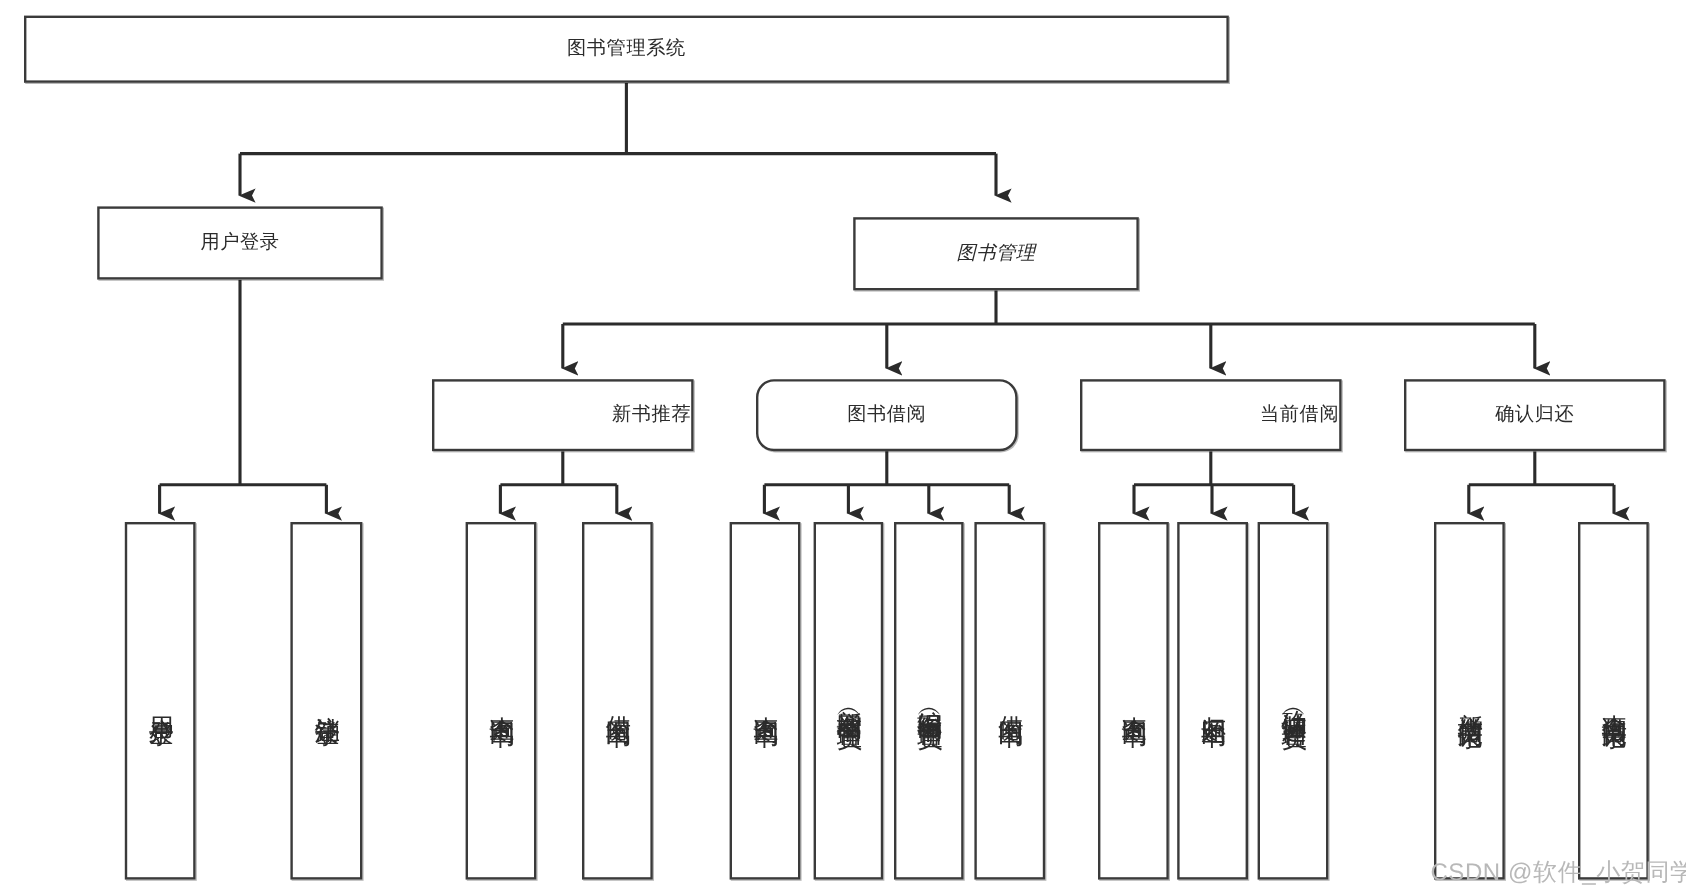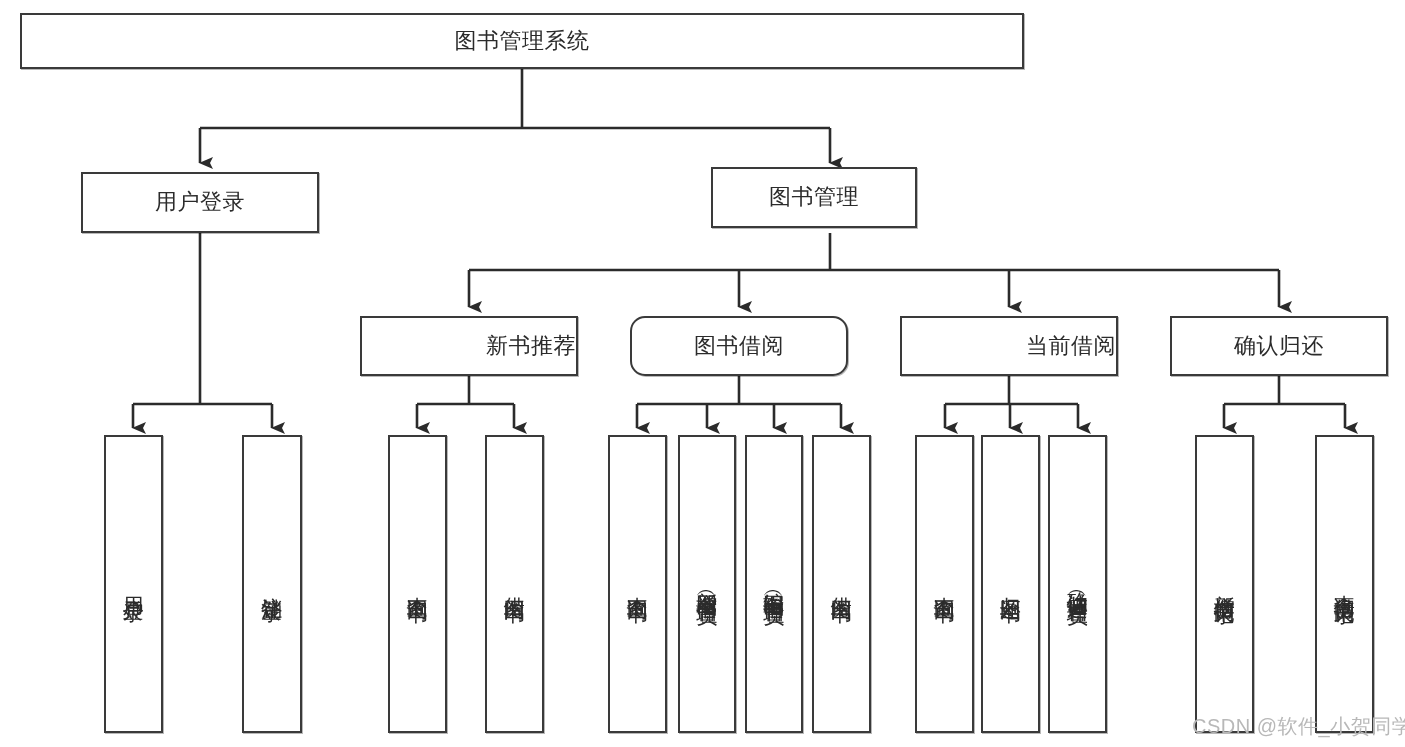--- a/index.html
+++ b/index.html
@@ -35,21 +35,21 @@
     justify-content: center;
     color: #2b2b2b;
     box-shadow: 1px 1px 0 rgba(0,0,0,0.28);
   }
   .node .label {
     display: block;
     text-align: center;
     letter-spacing: 0.5px;
   }
   .node.horiz .label {
-    font-size: 22px;
+    font-size: 16px;
     line-height: 1.1;
     white-space: nowrap;
   }
   .node.vert {
     align-items: center;
     justify-content: center;
   }
   .node.vert .label {
     writing-mode: vertical-rl;
     text-orientation: upright;
@@ -124,21 +124,21 @@
     </g>
   </svg>
 
   <div class="node horiz" style="left:20px; top:13px; width:1004px; height:56px;">
     <span class="label">图书管理系统</span>
   </div>
 
   <div class="node horiz" style="left:81px; top:172px; width:238px; height:61px;">
     <span class="label">用户登录</span>
   </div>
-  <div class="node horiz" style="left:711px; top:167px; width:206px; height:61px;">
+  <div class="node horiz" style="left:711px; top:181px; width:238px; height:61px;font-style:italic;">
     <span class="label">图书管理</span>
   </div>
 
   <div class="node horiz" style="left:360px; top:316px; width:218px; height:60px;justify-content:flex-end;">
     <span class="label">新书推荐</span>
   </div>
   <div class="node horiz" style="left:630px; top:316px; width:218px; height:60px;border-radius:15px;">
     <span class="label">图书借阅</span>
   </div>
   <div class="node horiz" style="left:900px; top:316px; width:218px; height:60px;justify-content:flex-end;">

